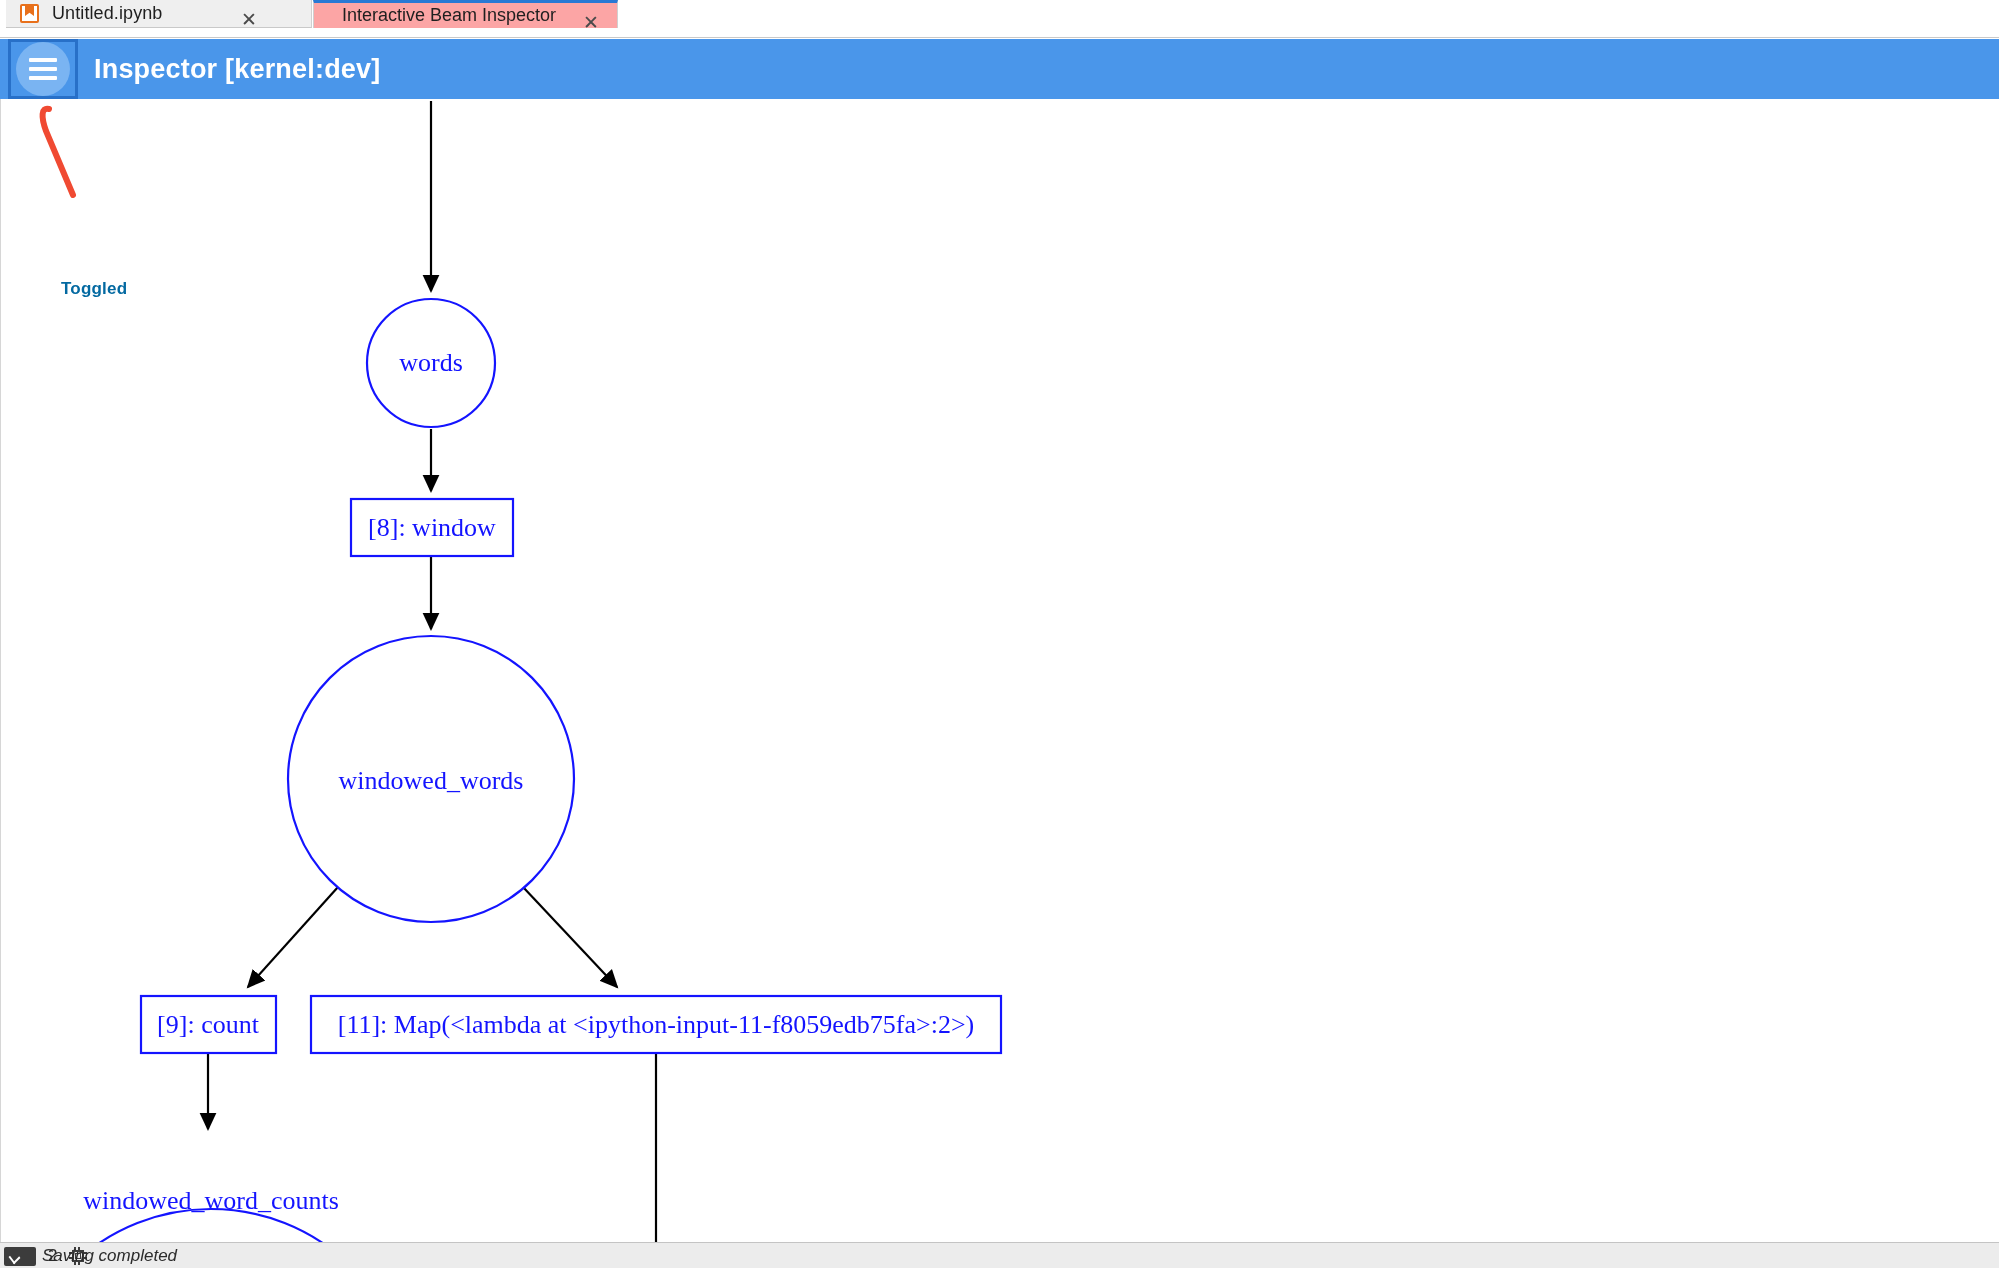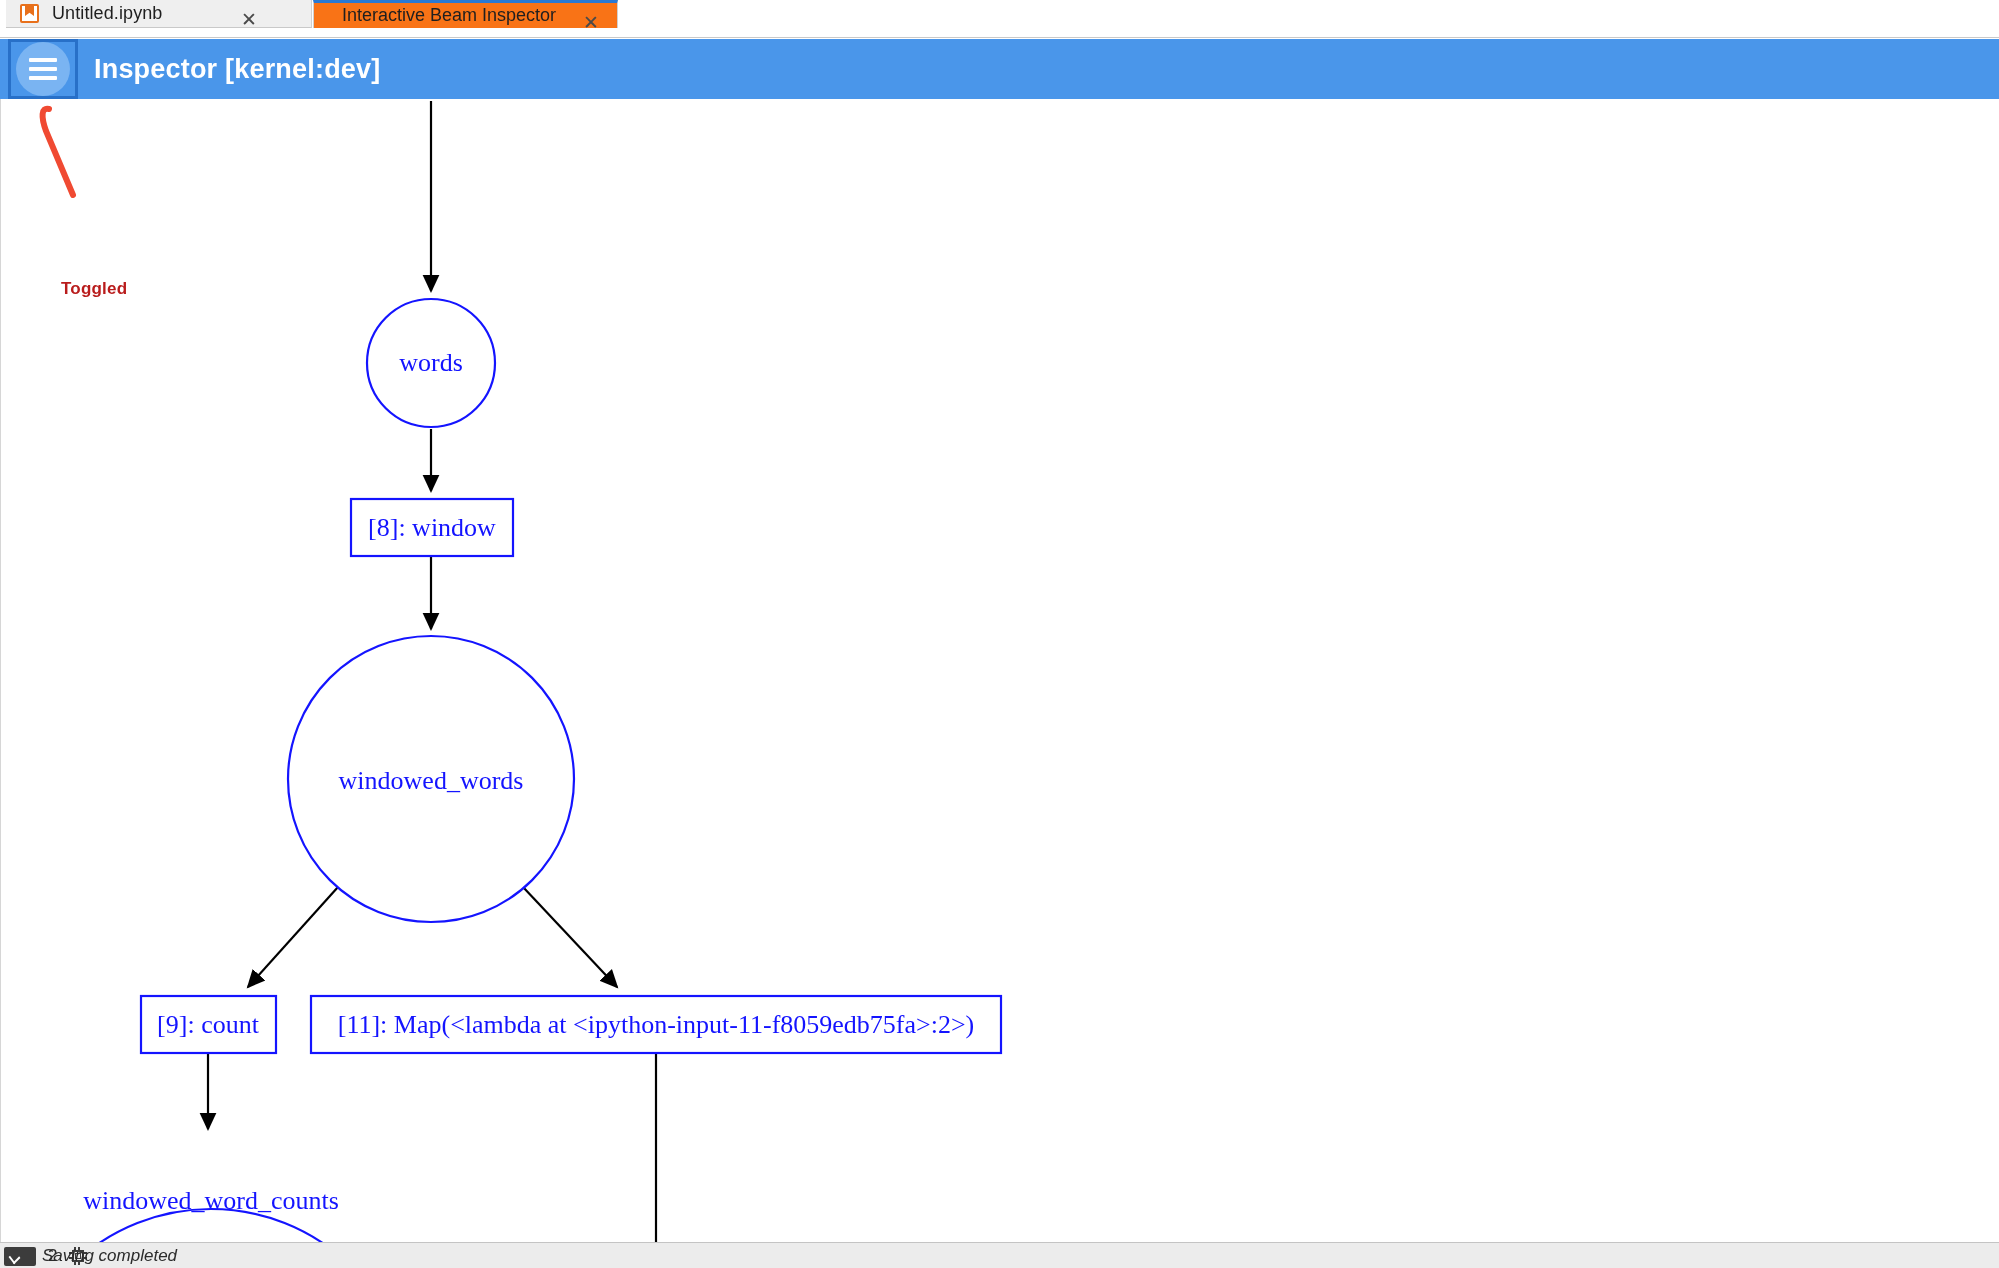--- a/index.html
+++ b/index.html
@@ -47,21 +47,21 @@
     left: 6px;
     width: 306px;
     background: #efefef;
     border-right: 1px solid #d0d0d0;
     border-bottom: 1px solid #c9c9c9;
     padding-left: 14px;
   }
   .tab.active {
     left: 313px;
     width: 305px;
-    background: #f97316;
+    background: #fca5a5;
     border-top: 3px solid #2979d4;
     border-left: 1px solid #d0d0d0;
     border-right: 1px solid #d0d0d0;
     padding-left: 28px;
     justify-content: flex-start;
   }
 
   .nb-icon {
     width: 19px;
     height: 19px;
@@ -162,21 +162,21 @@
   }
   .graph-svg {
     position: absolute;
     left: 0; top: 0;
   }
 
   .annot-label {
     position: absolute;
     left: 60px;
     top: 180px;
-    color: #b91c1c;
+    color: #0369a1;
     font-size: 17px;
     font-weight: bold;
     letter-spacing: 0.2px;
   }
 
   
   .statusbar {
     position: absolute;
     left: 0; top: 1242px;
     width: 1999px;

